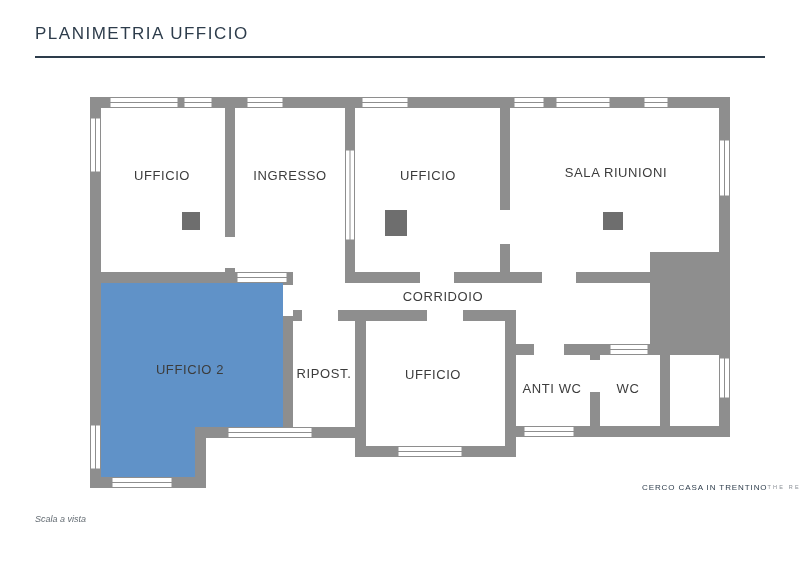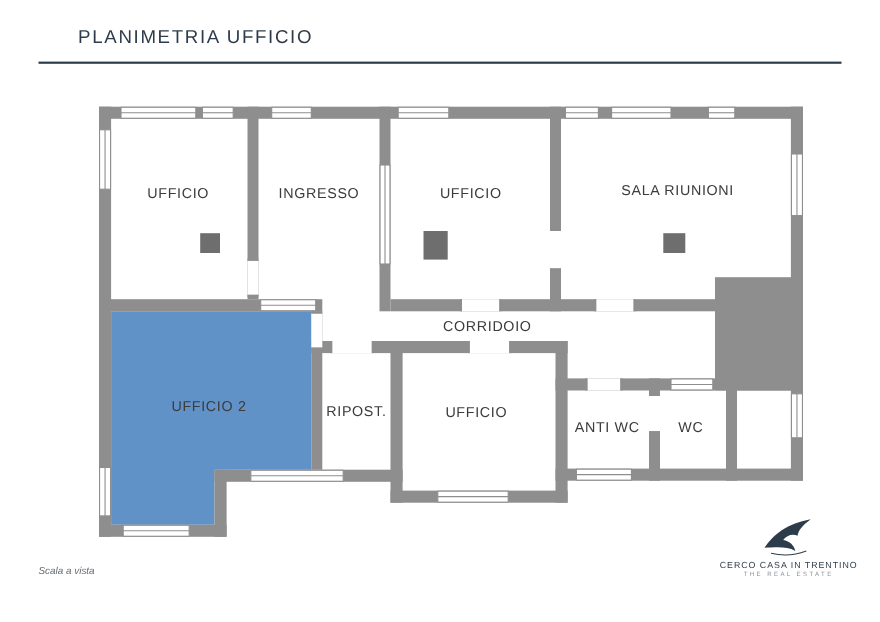--- a/index.html
+++ b/index.html
@@ -1,38 +1,38 @@
 <!DOCTYPE html>
 <html><head>
 <meta charset="utf-8">
 <style>
   * { margin:0; padding:0; box-sizing:border-box; }
   html,body { background:#ffffff; font-family:"Liberation Sans", sans-serif; }
   .page { position:relative; width:800px; height:565px; background:#ffffff; overflow:hidden; }
 
   .title { position:absolute; left:35px; top:24px; font-size:17px; font-weight:500;
-           letter-spacing:1.5px; color:#2d3c4b;margin-left:36px; }
+           letter-spacing:1.5px; color:#2d3c4b; }
   .rule  { position:absolute; left:35px; top:56px; width:730px; height:2px; background:#2d3c4b; }
 
   .plan-svg { position:absolute; left:0; top:0; }
 
   .wall   { fill:#8e8e8e; }
   .gap    { fill:#ffffff; }
   .jamb   { fill:#8e8e8e; }
   .pillar { fill:#6e6e6e; }
   .blue   { fill:#6092c8; }
   .win    { fill:#ffffff; stroke:#8e8e8e; stroke-width:1; }
   .winline{ stroke:#8e8e8e; stroke-width:1; }
   .room-label { font-family:"Liberation Sans", sans-serif; font-size:13px; fill:#3c3c3c;
                 letter-spacing:0.6px; text-anchor:middle; }
 
   .scale-note { position:absolute; left:35px; top:514px; font-size:9px; color:#636b72;font-style:italic; }
 
   .logo { position:absolute; left:642px; top:466px; width:150px;
-          display:flex; flex-direction:column; align-items:center; color:#2d3c4b; }
+          display:flex; flex-direction:row; align-items:center; color:#2d3c4b; }
   .logo .brand   { font-size:8px; letter-spacing:0.9px; margin-top:3px; white-space:nowrap; }
   .logo .tagline { font-size:5.5px; letter-spacing:2.2px; margin-top:2px; color:#8a8f96; white-space:nowrap; }
 </style>
 </head>
 <body>
 
 <div class="page">
 
   <div class="title">PLANIMETRIA UFFICIO</div>
   <div class="rule"></div>

